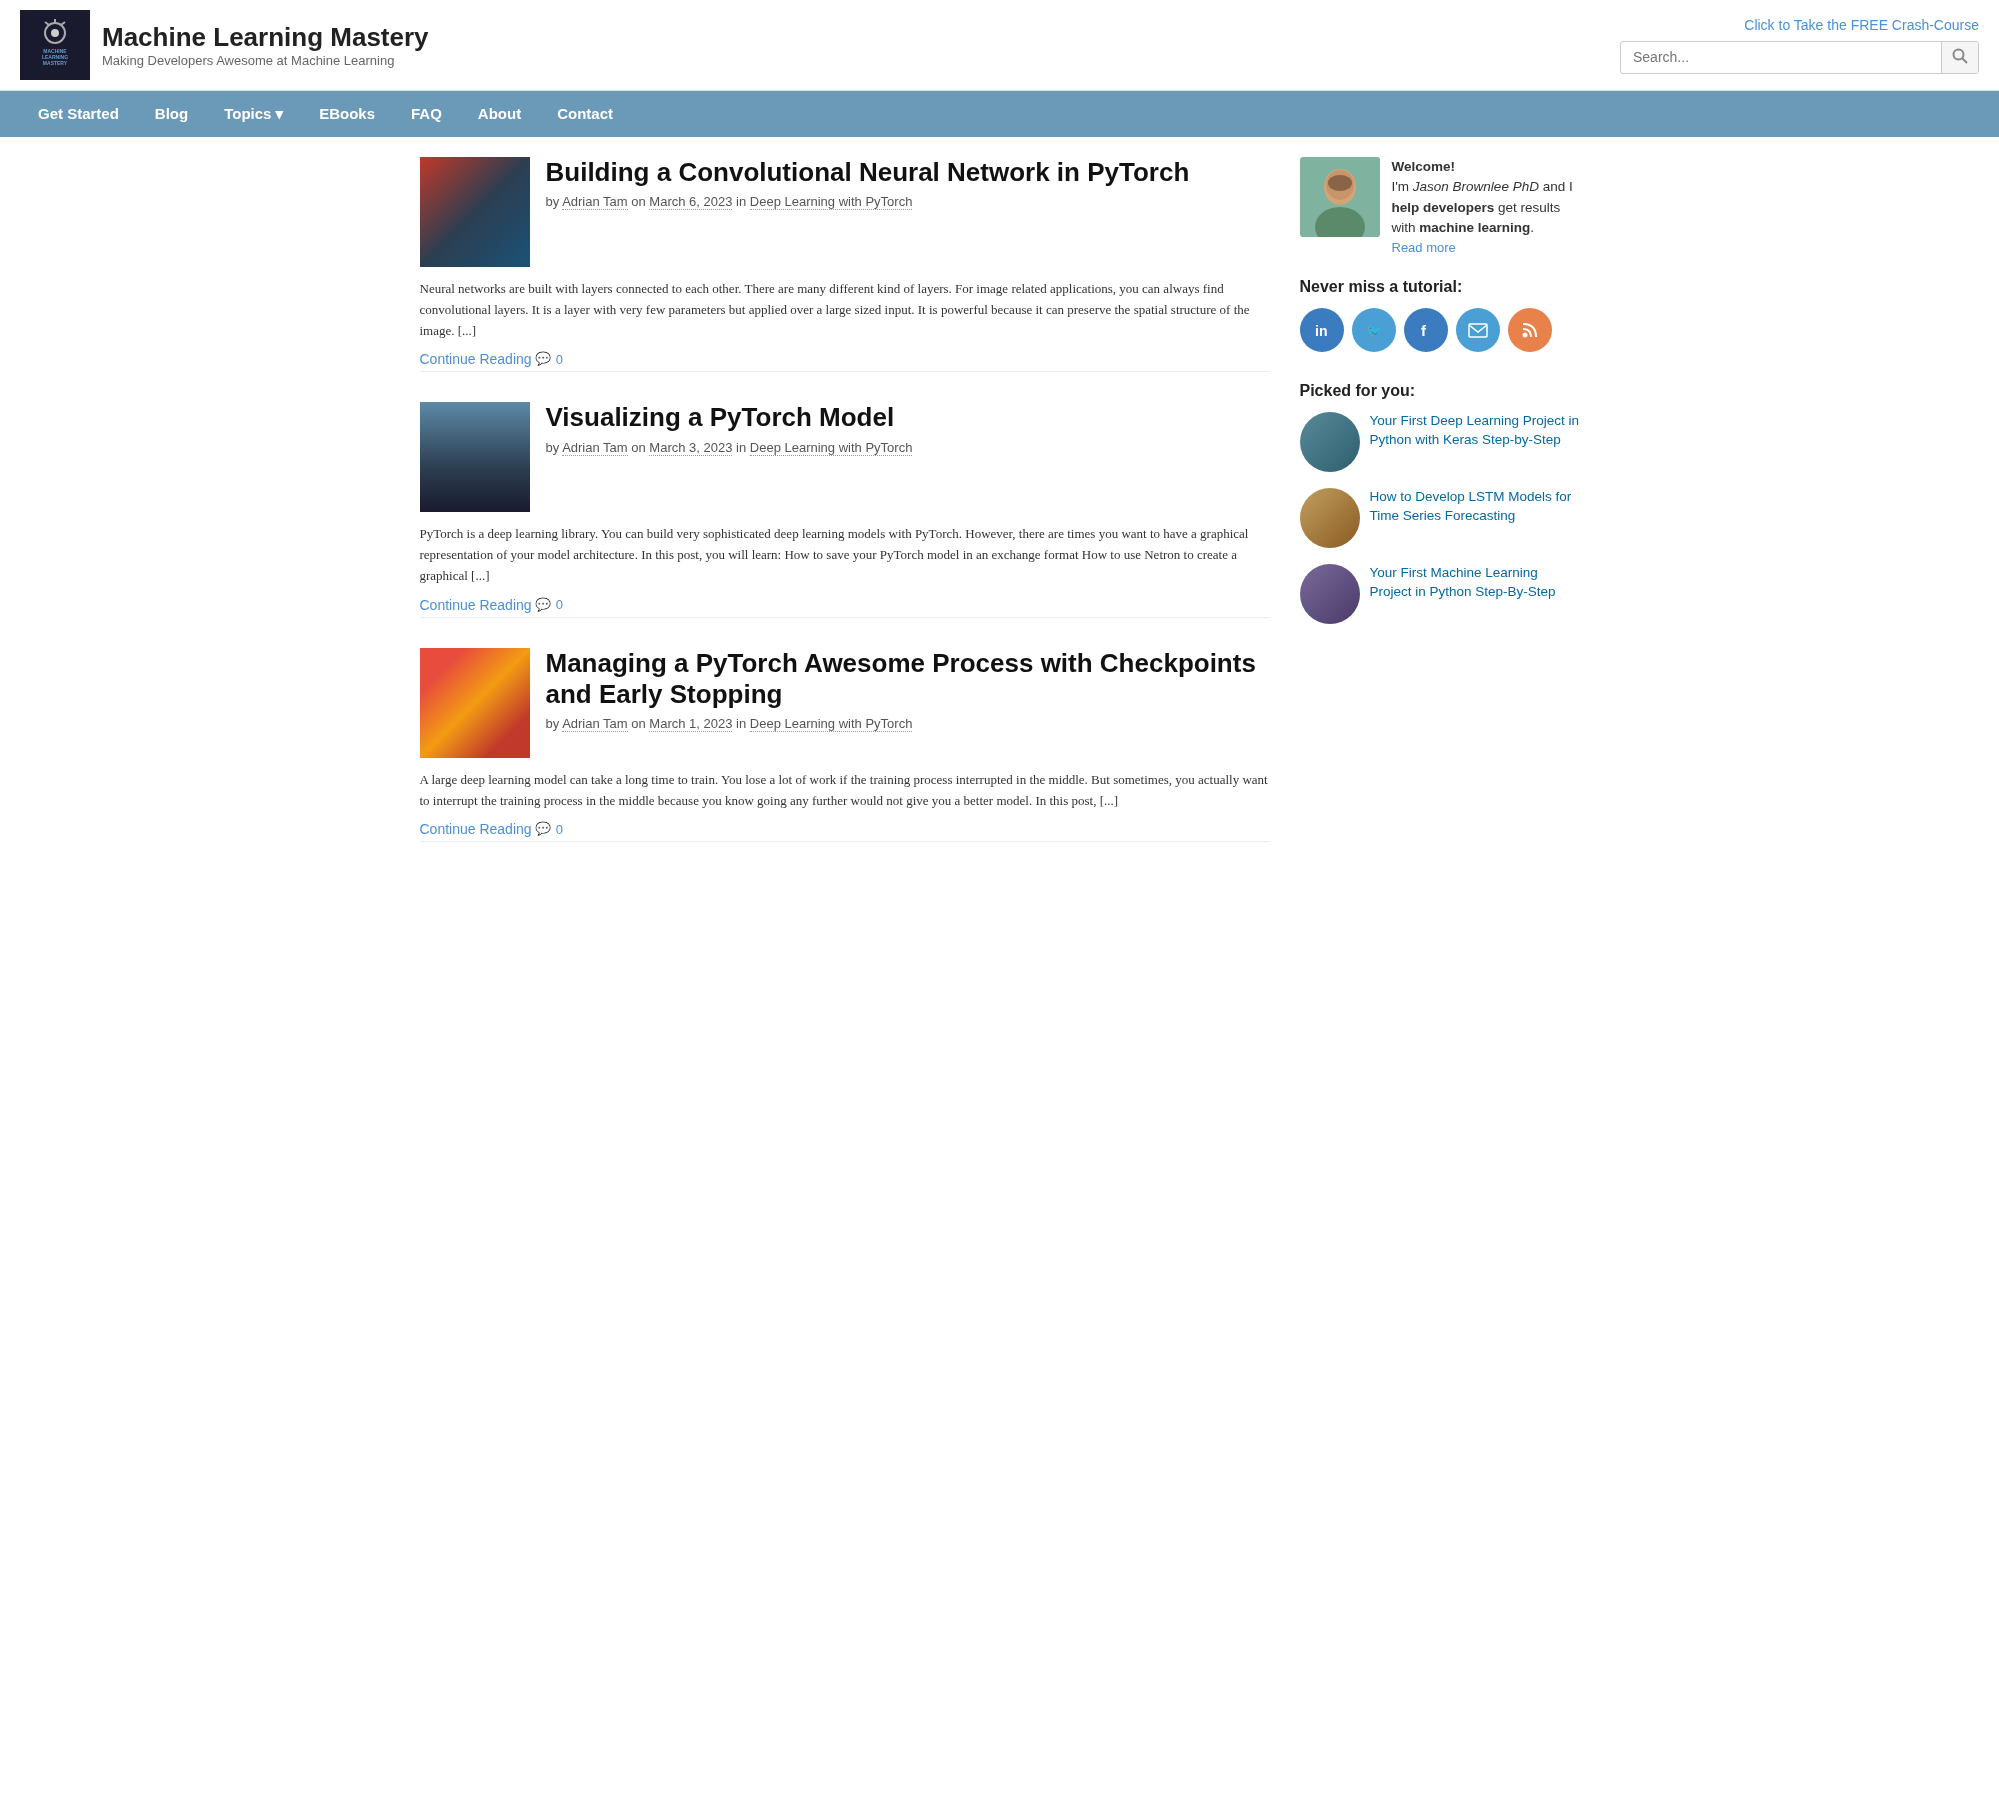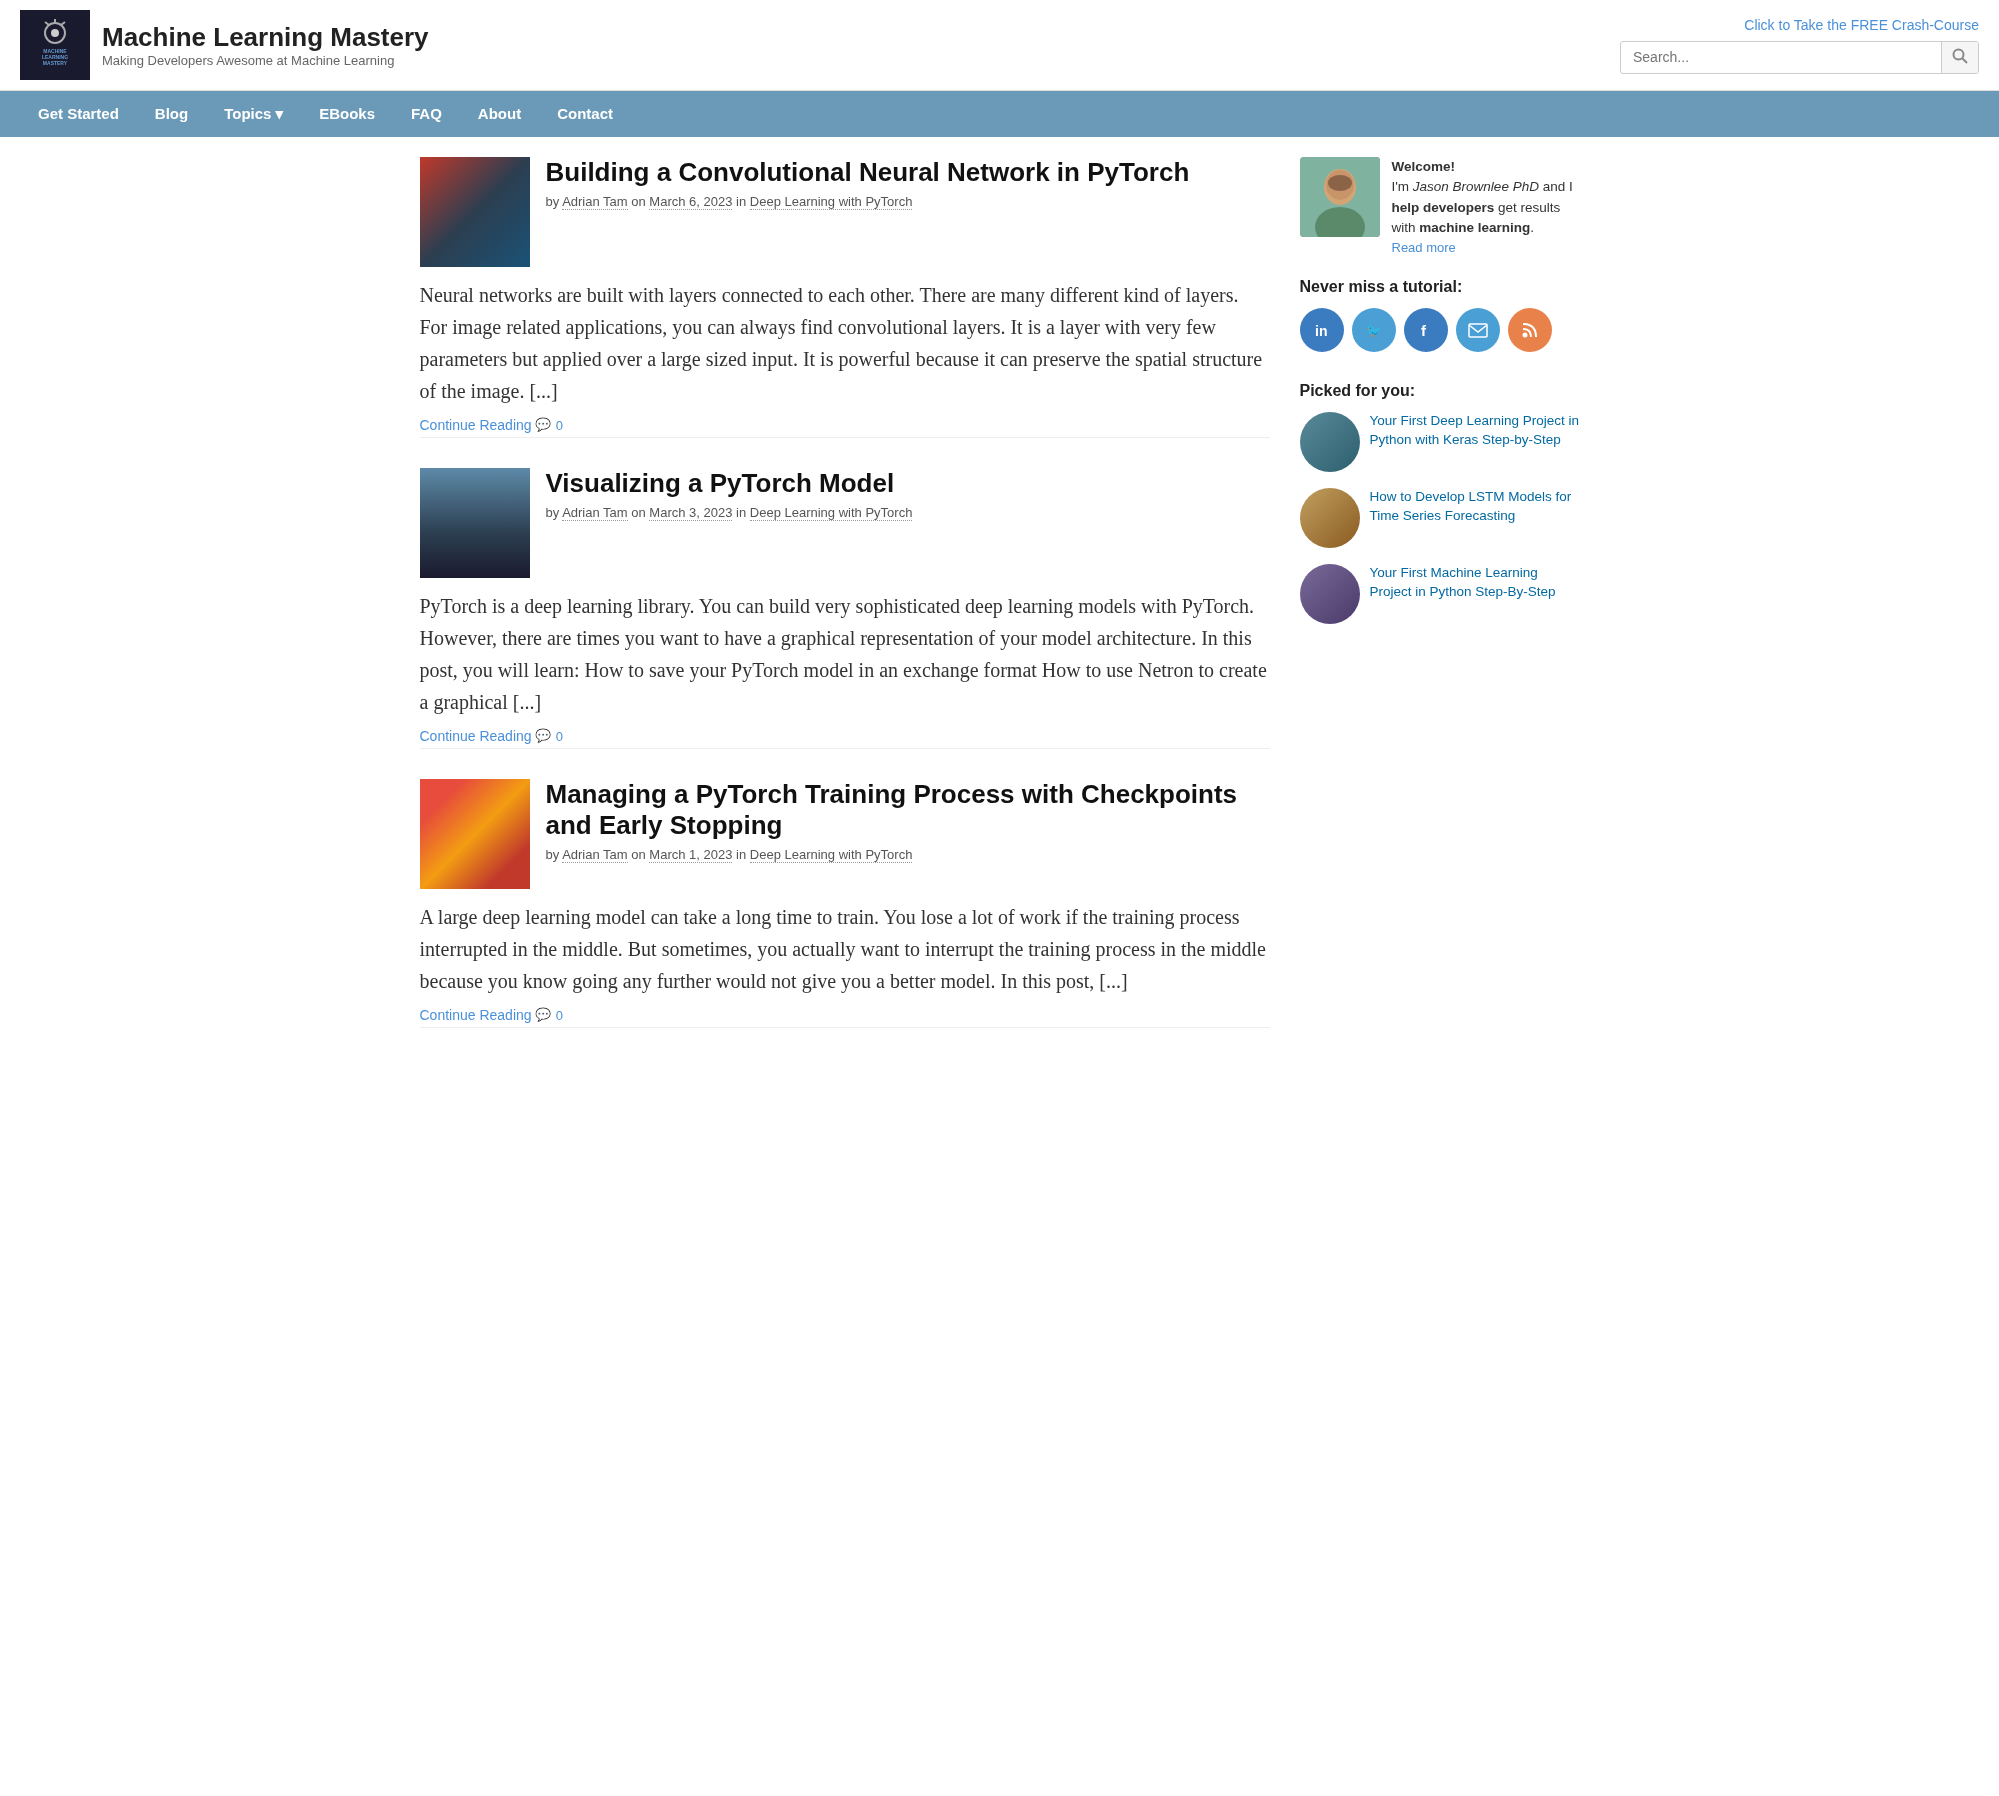--- a/index.html
+++ b/index.html
@@ -34,21 +34,21 @@
     .article-header { display: flex; gap: 16px; margin-bottom: 12px; }
     .thumb-placeholder { width: 110px; height: 110px; background: #888; flex-shrink: 0; }
     .thumb-cnn { background: linear-gradient(135deg, #c0392b 0%, #2c3e50 50%, #1a5276 100%); }
     .thumb-pytorch { background: linear-gradient(180deg, #5d8aa8 0%, #2c3e50 60%, #1a1a2e 100%); }
     .thumb-training { background: linear-gradient(135deg, #e74c3c 20%, #f39c12 50%, #c0392b 80%); }
     .article-title-block { flex: 1; }
     .article-title { font-size: 26px; font-weight: bold; color: #111; font-family: Arial, sans-serif; line-height: 1.2; margin-bottom: 6px; }
     .article-meta { font-size: 13px; color: #555; font-family: Arial, sans-serif; }
     .article-meta a { color: #555; text-decoration: none; border-bottom: 1px dotted #999; }
     .article-category { color: #555; text-decoration: none; border-bottom: 1px dotted #999; }
-    .article-excerpt { font-size: 20px; line-height: 1.6; color: #333; margin-bottom: 10px; }
+    .article-excerpt { font-size: 13px; line-height: 1.6; color: #333; margin-bottom: 10px; }
     .article-footer { display: flex; align-items: center; gap: 4px; }
     .continue-reading { color: #4a90d9; text-decoration: none; font-size: 14px; font-family: Arial, sans-serif; }
     .comment-icon { color: #4a90d9; font-size: 13px; }
     .comment-count { color: #4a90d9; font-size: 13px; font-family: Arial, sans-serif; }
 
     
     .sidebar-welcome { display: flex; gap: 12px; margin-bottom: 20px; }
     .sidebar-avatar { width: 80px; height: 80px; border-radius: 4px; flex-shrink: 0; background: linear-gradient(135deg, #7fb3a0, #5a8a6a, #4a7a5a); overflow: hidden; }
     .sidebar-welcome-text { font-size: 13.5px; line-height: 1.5; color: #333; font-family: Arial, sans-serif; }
     .sidebar-welcome-text strong { font-weight: bold; }
@@ -181,21 +181,21 @@
         <span class="comment-icon">💬</span>
         <span class="comment-count">0</span>
       </div>
     </article>
 
     <article class="article">
       <div class="article-header">
         <div class="thumb-placeholder thumb-training" style="width:110px;height:110px;flex-shrink:0;"></div>
         <div class="article-title-block">
           <h2 class="article-title">
-            <a href="#" style="color:#111;text-decoration:none;">Managing a PyTorch Training Process with Checkpoints and Early Stopping</a>
+            <a href="#" style="color:#111;text-decoration:none;">Managing a PyTorch Awesome Process with Checkpoints and Early Stopping</a>
           </h2>
           <div class="article-meta">
             by <a href="#">Adrian Tam</a>
             on <a href="#">March 1, 2023</a>
             in <a href="#" class="article-category">Deep Learning with PyTorch</a>
           </div>
         </div>
       </div>
       <p class="article-excerpt">A large deep learning model can take a long time to train. You lose a lot of work if the training process interrupted in the middle. But sometimes, you actually want to interrupt the training process in the middle because you know going any further would not give you a better model. In this post, [...]</p>
       <div class="article-footer">

